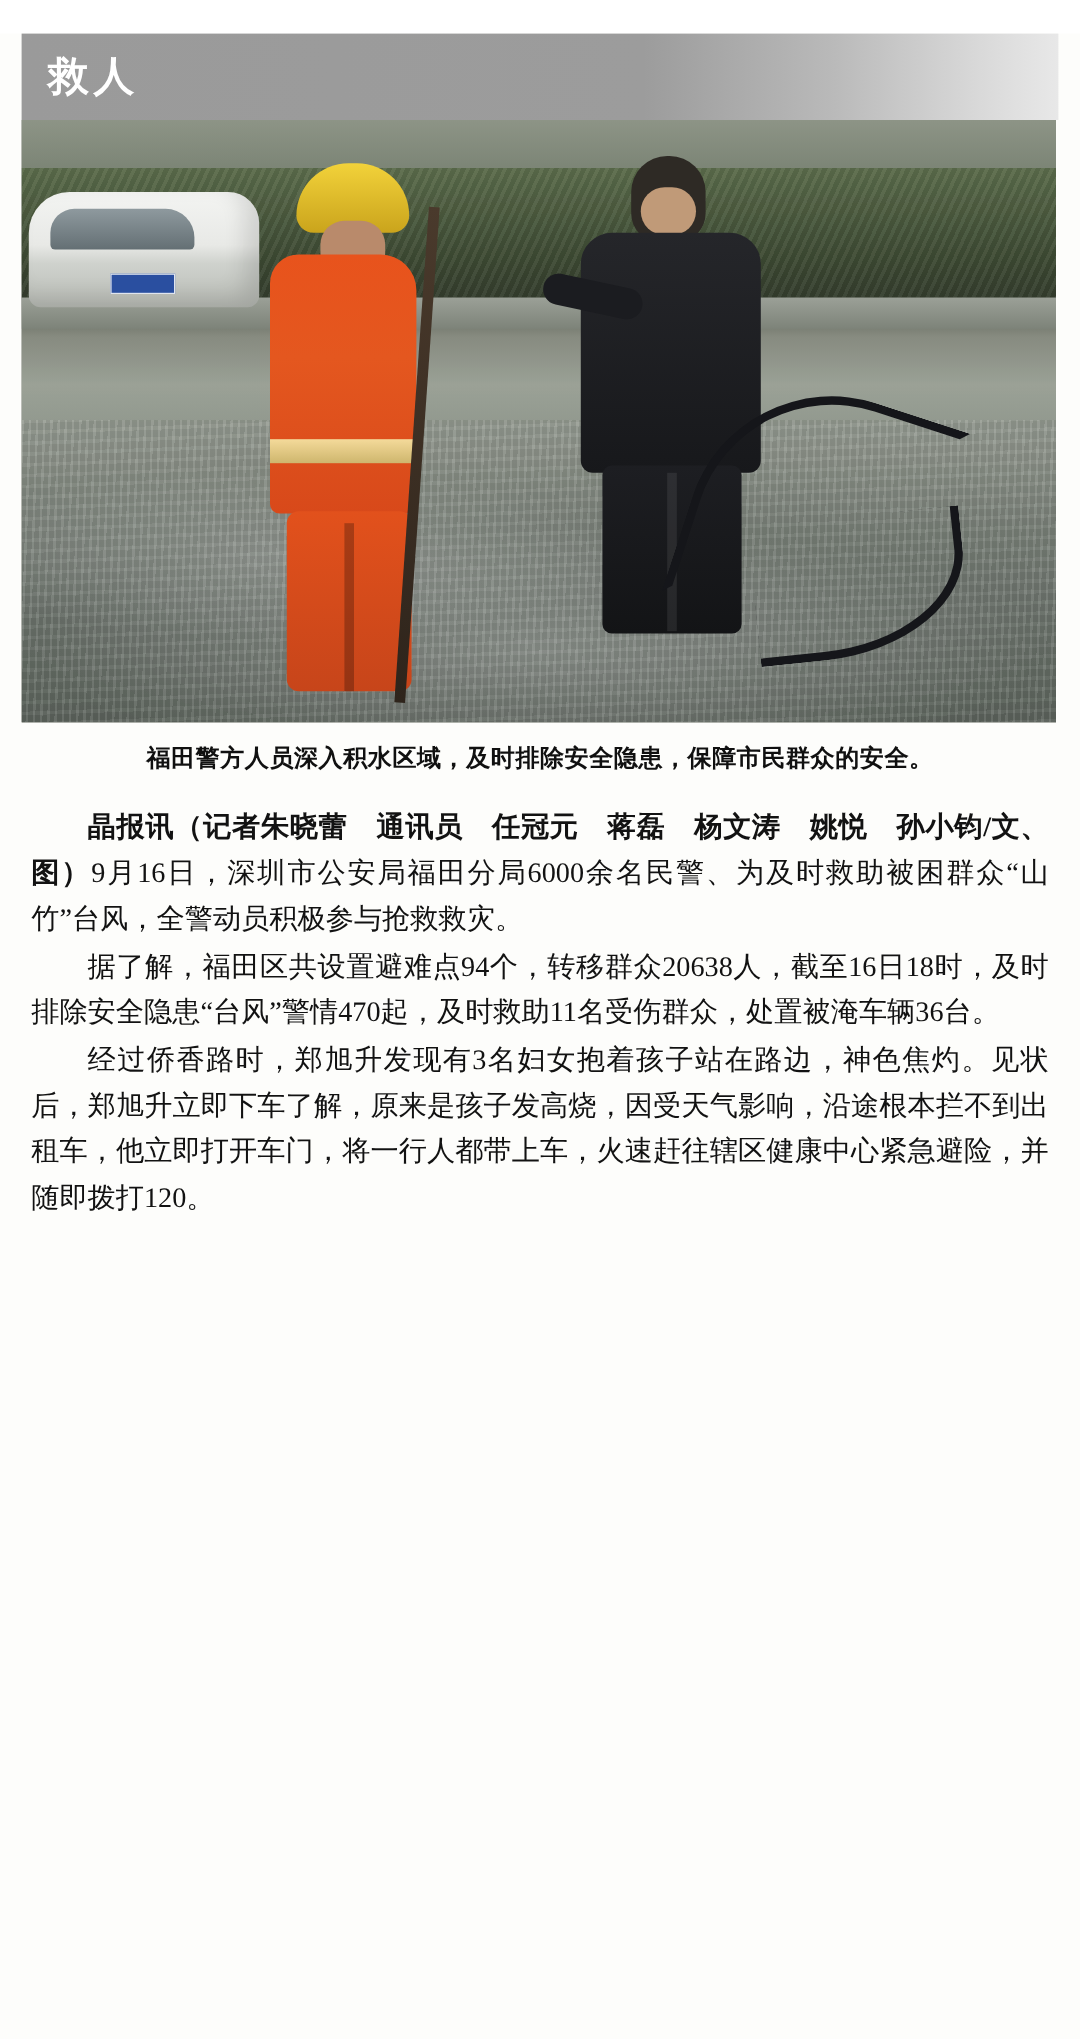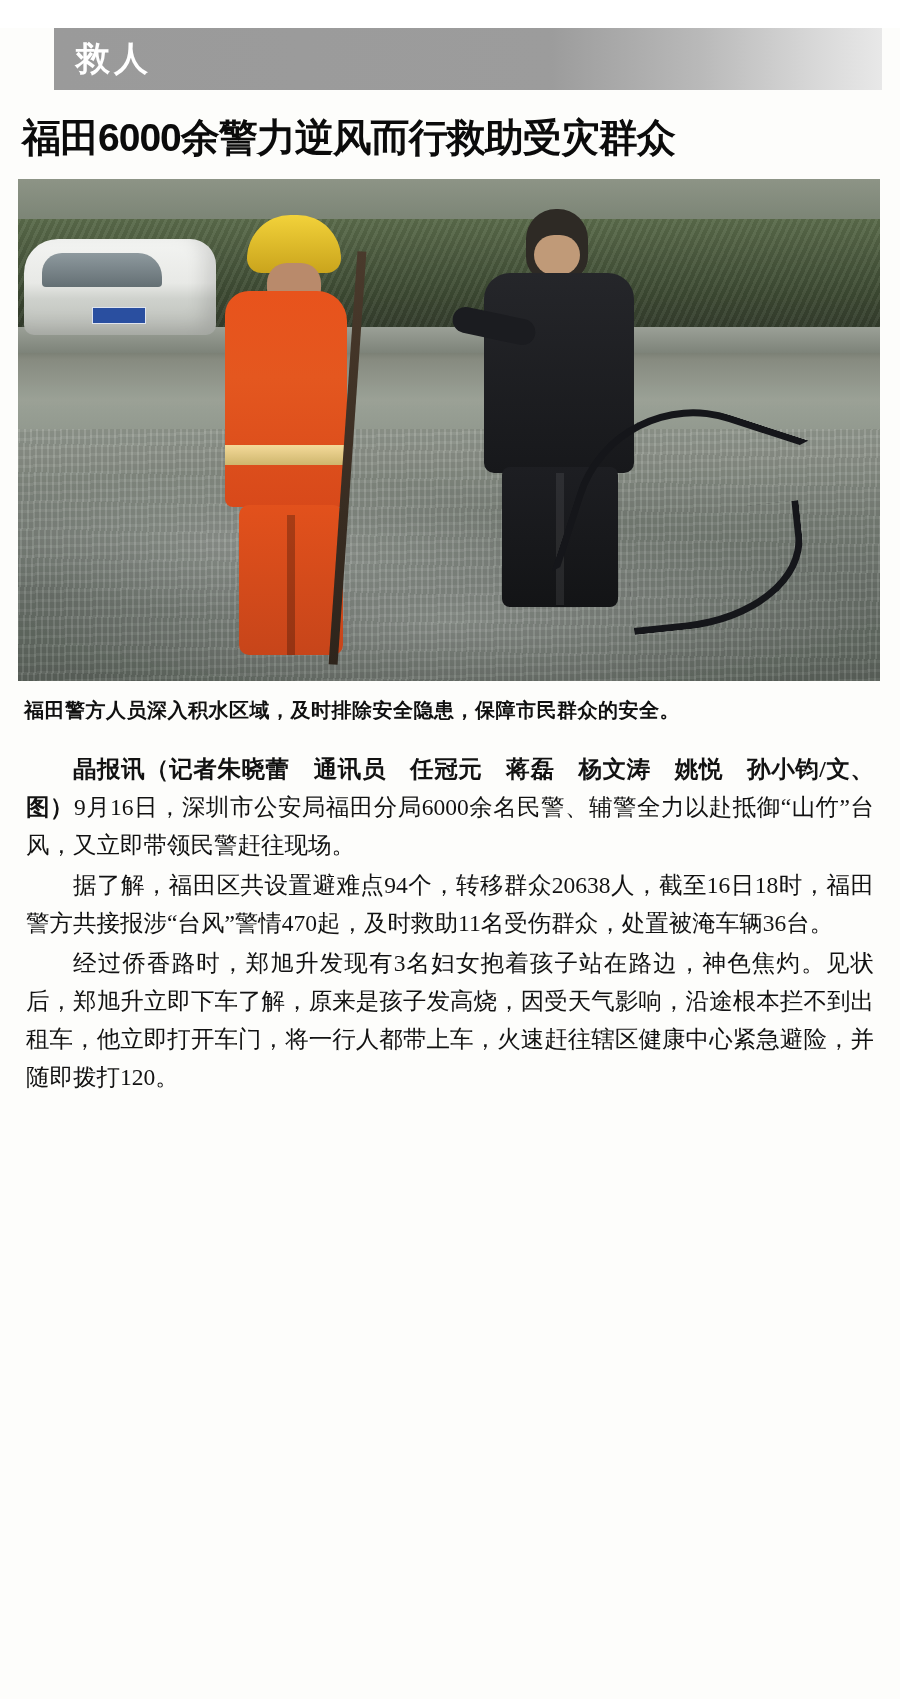--- a/index.html
+++ b/index.html
@@ -20,23 +20,22 @@
     height: 1699px;
     background: #fdfdfb;
     box-sizing: border-box;
     padding: 0 18px;
   }
 
   
   .section-band {
     position: relative;
     margin-top: 28px;
-    height: 62px;
+    height: 72px;
     background: linear-gradient(to right, #9a9a9a 0%, #9c9c9c 60%, #b9b9b9 78%, #d8d8d8 92%, #e8e8e8 100%);
-    margin-left: 36px;
   }
   .section-band .label {
     position: absolute;
     left: 22px;
     top: 50%;
     transform: translateY(-50%);
     font-family: "Liberation Sans", sans-serif;
     font-weight: bold;
     font-size: 34px;
     letter-spacing: 4px;
@@ -273,20 +272,21 @@
     height: 110px;
     border-bottom: 7px solid #15161a;
     border-right: 7px solid #15161a;
     border-radius: 0 0 70% 0;
     transform: rotate(-6deg);
   }
 
   
   .caption {
     margin: 16px 6px 0 6px;
+    text-align: center;
     font-family: "Liberation Sans", sans-serif;
     font-weight: bold;
     font-size: 20px;
     letter-spacing: 0.5px;
     color: #101010;
   }
 
   
   .body {
     margin: 26px 8px 0 8px;
@@ -309,21 +309,20 @@
 </style>
 </head>
 <body>
 
 <div class="page">
 
   <div class="section-band">
     <div class="label">救人</div>
   </div>
 
-  <h1 class="headline">福田6000余警力逆风而行救助受灾群众</h1>
 
   <div class="photo-wrap">
     <div class="photo"></div>
     <div class="hedge"></div>
     <div class="road"></div>
     <div class="car"></div>
     <div class="car-plate"></div>
     <div class="ripples"></div>
 
     <div class="worker">
@@ -343,19 +342,19 @@
     </div>
 
     <div class="hose"></div>
     <div class="hose2"></div>
   </div>
 
   <div class="caption">福田警方人员深入积水区域，及时排除安全隐患，保障市民群众的安全。</div>
 
   <div class="body">
     <p class="lead">
-      <b>晶报讯（记者</b><b>朱晓蕾　通讯员　任冠元　蒋磊　杨文涛　姚悦　孙小钧/文、图）</b><span>9月16日，深圳市公安局福田分局6000余名民警、辅警全力以赴抵御“山竹”台风，又立即带领民警赶往现场。</span>
+      <b>晶报讯（记者</b><b>朱晓蕾　通讯员　任冠元　蒋磊　杨文涛　姚悦　孙小钧/文、图）</b><span>9月16日，深圳市公安局福田分局6000余名民警、为及时救助被困群众“山竹”台风，全警动员积极参与抢救救灾。</span>
     </p>
-    <p>据了解，福田区共设置避难点94个，转移群众20638人，截至16日18时，福田警方共接报涉“台风”警情470起，及时救助11名受伤群众，处置被淹车辆36台。</p>
+    <p>据了解，福田区共设置避难点94个，转移群众20638人，截至16日18时，及时排除安全隐患“台风”警情470起，及时救助11名受伤群众，处置被淹车辆36台。</p>
     <p>经过侨香路时，郑旭升发现有3名妇女抱着孩子站在路边，神色焦灼。见状后，郑旭升立即下车了解，原来是孩子发高烧，因受天气影响，沿途根本拦不到出租车，他立即打开车门，将一行人都带上车，火速赶往辖区健康中心紧急避险，并随即拨打120。</p>
   </div>
 
 </div>
 
 </body></html>

